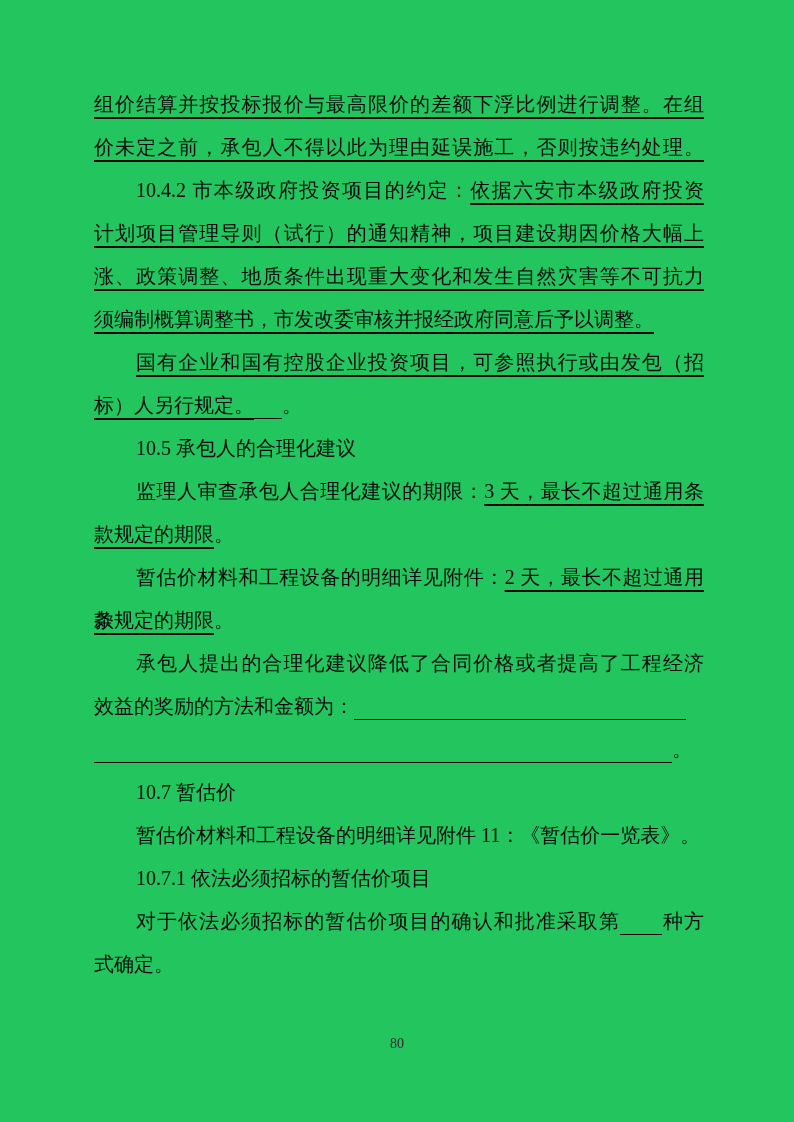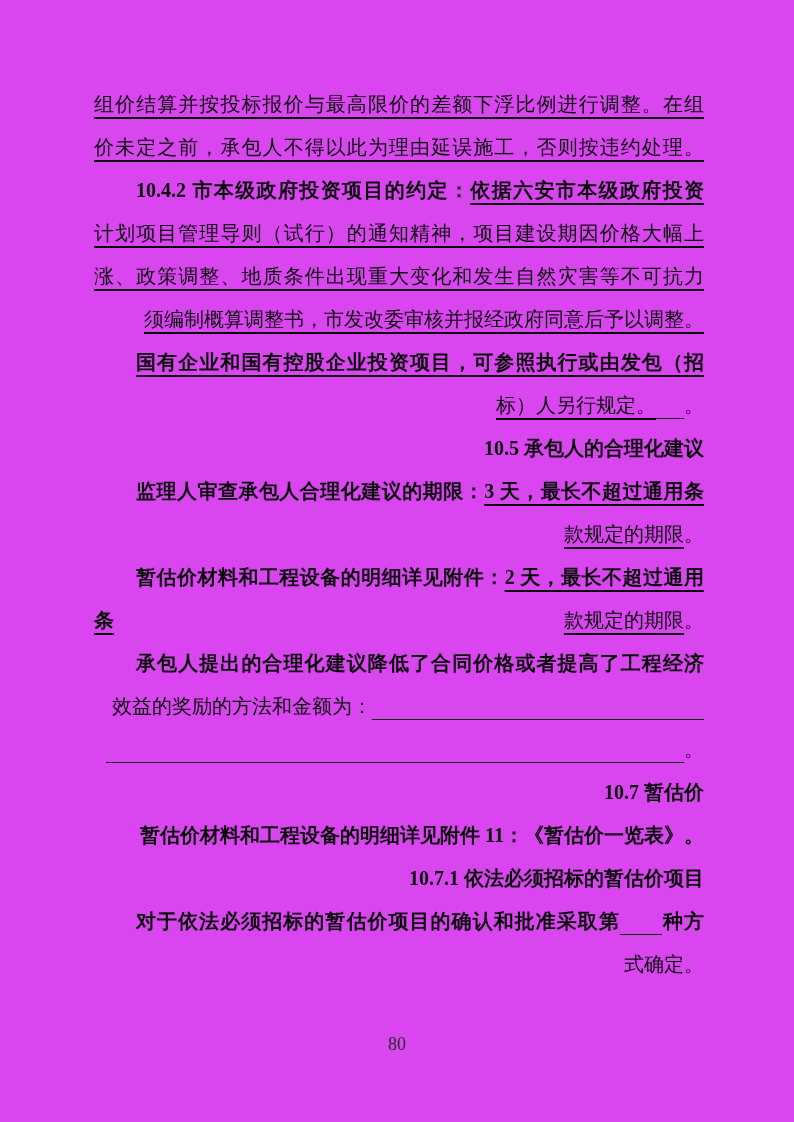--- a/index.html
+++ b/index.html
@@ -4,69 +4,68 @@
 <style>
   html, body {
     margin: 0;
     padding: 0;
     background: #ffffff;
   }
   .page {
     position: relative;
     width: 794px;
     height: 1122px;
-    background: #d946ef;
+    background: #22c55e;
     overflow: hidden;
     font-family: "Liberation Serif", "DejaVu Serif", serif;
     color: #0b0b0b;
   }
   .doc-body {
     position: absolute;
     left: 94px;
     top: 83px;
     width: 610px;
   }
   .line {
     margin: 0;
     padding: 0;
     height: 43px;
     line-height: 43px;
     font-size: 20px;
     white-space: nowrap;
-    text-align: right;
+    text-align: left;
   }
   .line.justify {
     white-space: normal;
     text-align: justify;
     text-align-last: justify;
   }
   .line.indent {
     text-indent: 42px;
-    font-weight: bold;
   }
   .seg { }
   .seg.u {
     text-decoration: underline;
     text-underline-offset: 6px;
     text-decoration-thickness: 1.5px;
     text-decoration-color: #0b0b0b;
   }
   .blank {
     display: inline-block;
     height: 20px;
     border-bottom: 1.5px solid #0b0b0b;
     vertical-align: -7px;
   }
   .footer {
     position: absolute;
     left: 0;
     top: 1034px;
     width: 794px;
     text-align: center;
-    font-size: 18px;
+    font-size: 14px;
     line-height: 20px;
     color: #2a2a2a;
   }
 </style>
 </head>
 <body>
 
 <div class="page">
   <div class="doc-body">
       <p class="line justify"><span class="seg u">组价结算并按投标报价与最高限价的差额下浮比例进行调整。在组</span></p>

